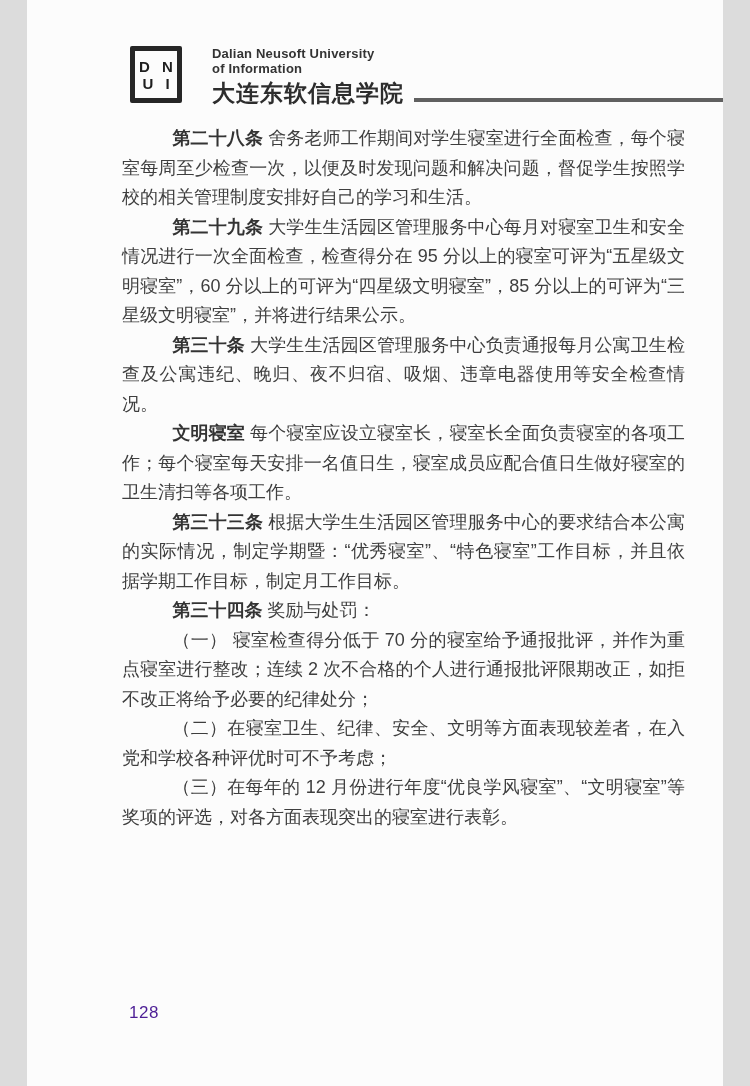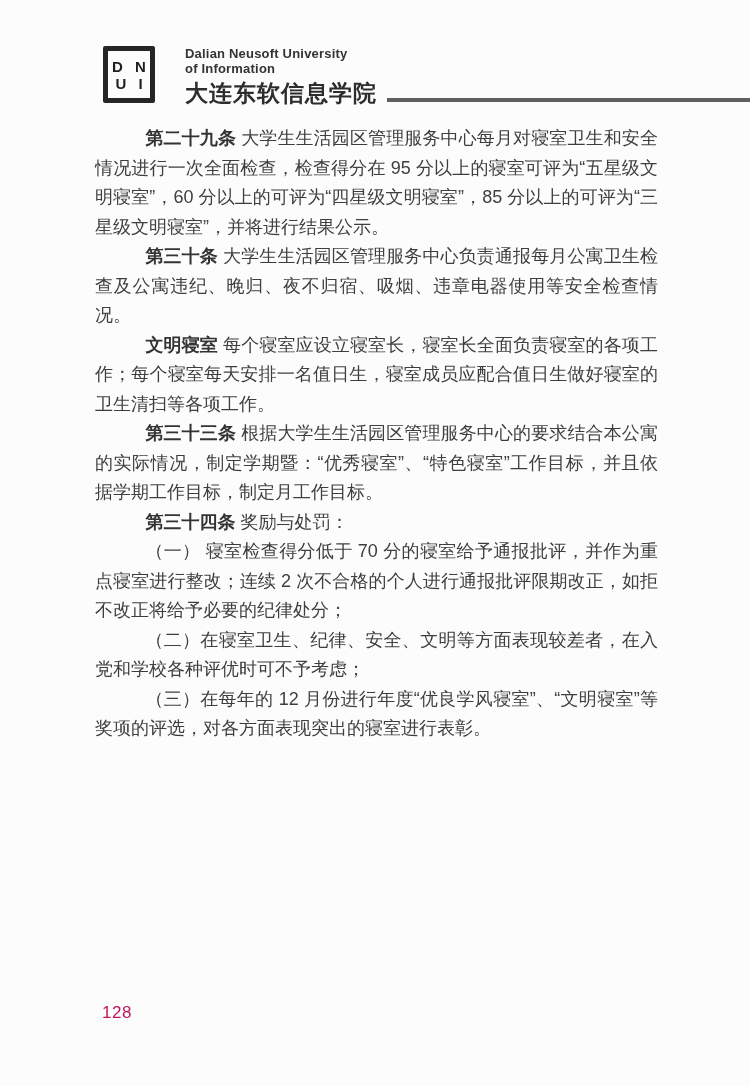--- a/index.html
+++ b/index.html
@@ -1,18 +1,18 @@
 <!DOCTYPE html>
 <html lang="zh"><head>
 <meta charset="utf-8">
 <style>
   html,body{margin:0;padding:0;background:#dcdcdc;}
   .page{
     position:relative;
-    width:750px;height:1086px;
+    width:696px;height:1086px;
     margin:0 auto;
     background:#fcfcfc;
     overflow:hidden;
     font-family:"Liberation Sans","DejaVu Sans",sans-serif;
   }
   
   .header{
     position:absolute;top:46px;left:103px;right:0;
     display:flex;align-items:flex-start;
   }
@@ -45,21 +45,21 @@
   .doc{
     position:absolute;top:124px;left:95px;width:563px;
     font-size:18px;line-height:29.5px;color:#3e3e3e;
     text-align:justify;
   }
   .para{margin:0;text-indent:2.8em;}
   .term{font-weight:bold;color:#333333;}
   
   .page-number{
     position:absolute;left:102px;top:1003px;
-    font-size:17px;line-height:20px;color:#be185d;
+    font-size:17px;line-height:20px;color:#4c1d95;
     letter-spacing:0.5px;
   }
 </style>
 </head>
 <body>
 
 <div class="page">
 
   <div class="header">
     <div class="logo">
@@ -68,20 +68,21 @@
     </div>
     <div class="uni-names">
       <div class="uni-en">Dalian Neusoft University</div>
       <div class="uni-en">of Information</div>
       <div class="uni-zh">大连东软信息学院</div>
     </div>
     <div class="header-rule"></div>
   </div>
 
   <div class="doc">
+  <p class="para"><b class="term">第二十八条</b><span class="ptext"> 舍务老师工作期间对学生寝室进行全面检查，每个寝室每周至少检查一次，以便及时发现问题和解决问题，督促学生按照学校的相关管理制度安排好自己的学习和生活。</span></p>
 
   <p class="para"><b class="term">第二十九条</b><span class="ptext"> 大学生生活园区管理服务中心每月对寝室卫生和安全情况进行一次全面检查，检查得分在 95 分以上的寝室可评为“五星级文明寝室”，60 分以上的可评为“四星级文明寝室”，85 分以上的可评为“三星级文明寝室”，并将进行结果公示。</span></p>
 
   <p class="para"><b class="term">第三十条</b><span class="ptext"> 大学生生活园区管理服务中心负责通报每月公寓卫生检查及公寓违纪、晚归、夜不归宿、吸烟、违章电器使用等安全检查情况。</span></p>
 
 
   <p class="para"><b class="term">文明寝室</b><span class="ptext"> 每个寝室应设立寝室长，寝室长全面负责寝室的各项工作；每个寝室每天安排一名值日生，寝室成员应配合值日生做好寝室的卫生清扫等各项工作。</span></p>
 
   <p class="para"><b class="term">第三十三条</b><span class="ptext"> 根据大学生生活园区管理服务中心的要求结合本公寓的实际情况，制定学期暨：“优秀寝室”、“特色寝室”工作目标，并且依据学期工作目标，制定月工作目标。</span></p>
 

